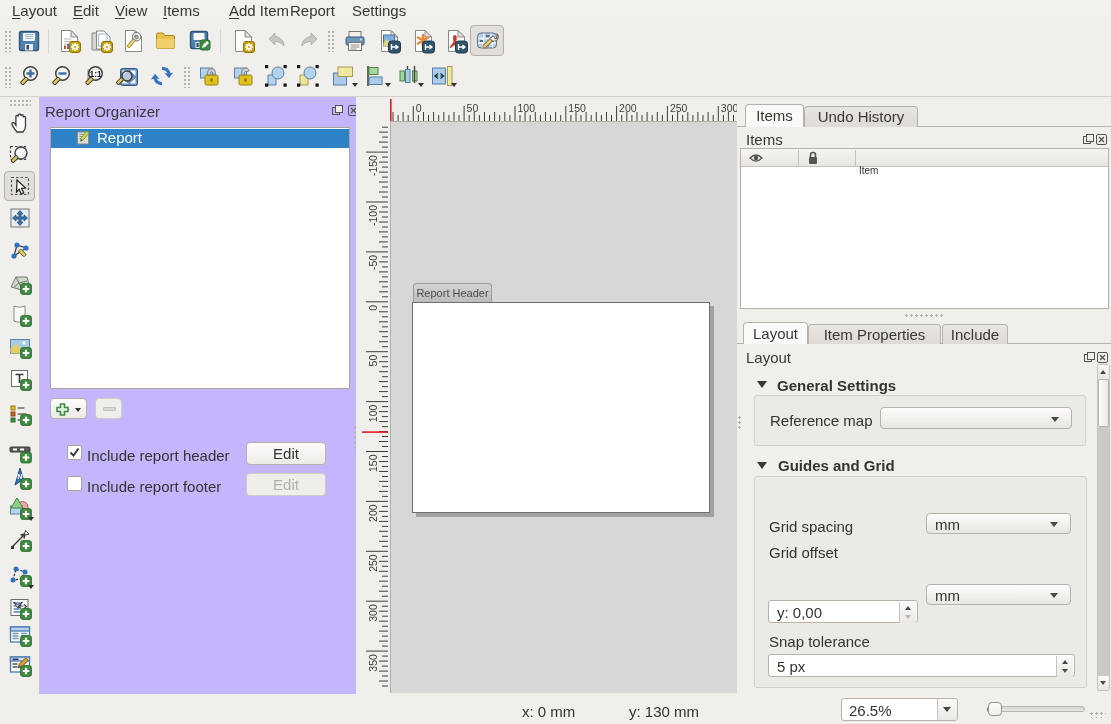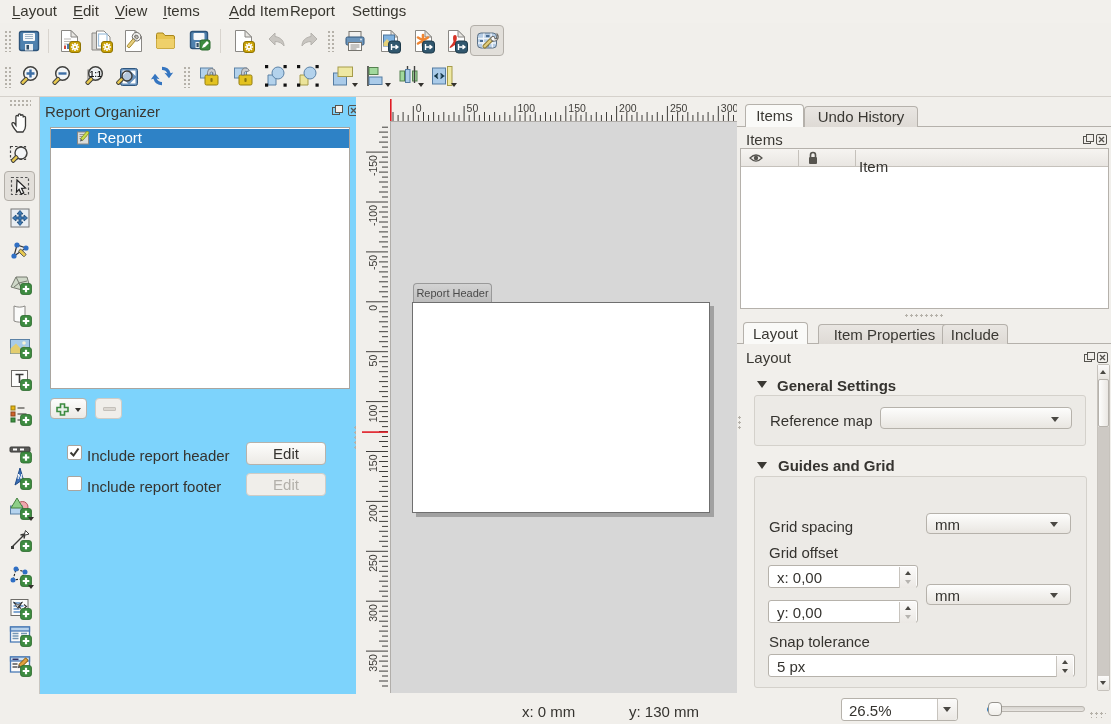--- a/index.html
+++ b/index.html
@@ -22,21 +22,21 @@
     background-size:4px 4px; }
   .pressed { position:absolute; border:1px solid #b3afa9; border-radius:4px; background:#e2dfda; }
   .tbtn { overflow:visible; }
   svg.tbtn { width:24px; height:24px; }
   .ddarrow { position:absolute; width:0; height:0; border-left:3.5px solid transparent;
              border-right:3.5px solid transparent; border-top:4.5px solid #33312d; }
   
   #lefttb { position:absolute; left:0; top:97px; width:40px; height:597px;
             background:#f1efeb; border-right:1px solid #c9c5bf; }
   
-  #leftdock { position:absolute; left:40px; top:97px; width:316px; height:597px; background:#7dd3fc; }
+  #leftdock { position:absolute; left:40px; top:97px; width:316px; height:597px; background:#c4b5fd; }
   .docktitle { font-size:15px; color:#3a3833; }
   
   #tree { position:absolute; left:10px; top:30px; width:300px; height:262px;
           background:#fff; border:1px solid #a9a59f; }
   #treesel { position:absolute; left:0; top:1px; width:298px; height:19px; background:#2e82c6; }
   
   .btn { position:absolute; background:linear-gradient(#fdfdfc,#eceae5); border:1px solid #b6b2ab;
          border-radius:4px; }
   .btn.disabled { background:#f0eeea; border-color:#cfccc6; }
   .cb { position:absolute; width:15px; height:15px; background:#fff; border:1px solid #a9a59f; border-radius:2px; }
@@ -852,30 +852,30 @@
       <div style="position:absolute; left:57px; top:1px; width:1px; height:16px; background:#c5c1bb;"></div>
       <div style="position:absolute; left:114px; top:1px; width:1px; height:16px; background:#c5c1bb;"></div>
       <svg width="14" height="10" style="position:absolute; left:8px; top:4px;" viewBox="0 0 14 10">
         <path d="M1 5 Q7 -1 13 5 Q7 11 1 5 Z" fill="none" stroke="#55534e" stroke-width="1.2"></path>
         <circle cx="7" cy="5" r="2.2" fill="#55534e"></circle>
       </svg>
       <svg width="12" height="14" style="position:absolute; left:66px; top:2px;" viewBox="0 0 12 14">
         <rect x="2" y="6" width="8" height="7" rx="1" fill="#57554f"></rect>
         <path d="M3.5 6 V4 a2.5 2.5 0 0 1 5 0 V6" fill="none" stroke="#57554f" stroke-width="1.6"></path>
       </svg>
-      <span style="position:absolute; left:118px; top:9px; font-size:15px;">Item</span>
+      <span style="position:absolute; left:118px; top:16px; font-size:10px;">Item</span>
     </div>
   </div>
 
   <div style="position:absolute; left:167px; top:217px; width:40px; height:3px;
        background-image:radial-gradient(circle,#b5b1a9 1px,transparent 1.2px); background-size:5px 3px;"></div>
 
   <div style="position:absolute; left:0; top:246px; width:374px; height:1px; background:#b5b1ab;"></div>
   <div class="tab active" style="left:6px; top:225px; width:65px; height:22px; line-height:21px;">Layout</div>
-  <div class="tab" style="left:71px; top:227px; width:133px; height:20px; line-height:19px;margin-left:10px;">Item Properties</div>
+  <div class="tab" style="left:71px; top:227px; width:133px; height:20px; line-height:19px;">Item Properties</div>
   <div class="tab" style="left:205px; top:227px; width:66px; height:20px; line-height:19px;">Include</div>
 
   <div class="docktitle" style="position:absolute; left:9px; top:252px;">Layout</div>
   <svg width="11" height="11" viewBox="0 0 11 11" style="position:absolute; left:347px; top:255px;">
       <use href="#w-float"></use>
     </svg>
   <svg width="11" height="11" viewBox="0 0 11 11" style="position:absolute; left:360px; top:255px;">
       <use href="#w-close"></use>
     </svg>
 
@@ -891,27 +891,20 @@
 
     <div class="secarrow" style="left:18px; top:96px;"></div>
     <span class="abs txt" style="left:39px; top:91px; font-weight:bold;">Guides and Grid</span>
     <div style="position:absolute; left:15px; top:110px; width:333px; height:212px; background:#eceae6; border:1px solid #d4d1cb; border-radius:3px;"></div>
     <span class="abs txt" style="left:30px; top:124px;margin-top:28px;">Grid spacing</span>
     <div class="combo" style="left:187px; top:147px; width:145px; height:21px;">
       <span style="position:absolute; left:8px; top:2px;">mm</span>
       <div class="arrow-dn" style="right:12px; top:8px;"></div>
     </div>
     <span class="abs txt" style="left:30px; top:178px;">Grid offset</span>
-    <div class="spin" style="left:29px; top:199px; width:150px; height:23px;">
-      <span style="position:absolute; left:8px; top:3px;">x: 0,00</span>
-      <div style="position:absolute; right:1px; top:1px; width:17px; height:21px; border-left:1px solid #c8c4be; background:linear-gradient(#fbfaf9,#ebe8e4);">
-        <div class="arrow-up-s" style="left:5px; top:4px;"></div>
-        <div class="arrow-dn-s" style="left:5px; top:13px; opacity:.35;"></div>
-      </div>
-    </div>
     <div class="combo" style="left:187px; top:218px; width:145px; height:21px;">
       <span style="position:absolute; left:8px; top:2px;">mm</span>
       <div class="arrow-dn" style="right:12px; top:8px;"></div>
     </div>
     <div class="spin" style="left:29px; top:234px; width:150px; height:23px;padding-left:44px;">
       <span style="position:absolute; left:8px; top:3px;">y: 0,00</span>
       <div style="position:absolute; right:1px; top:1px; width:17px; height:21px; border-left:1px solid #c8c4be; background:linear-gradient(#fbfaf9,#ebe8e4);">
         <div class="arrow-up-s" style="left:5px; top:4px;"></div>
         <div class="arrow-dn-s" style="left:5px; top:13px; opacity:.35;"></div>
       </div>

